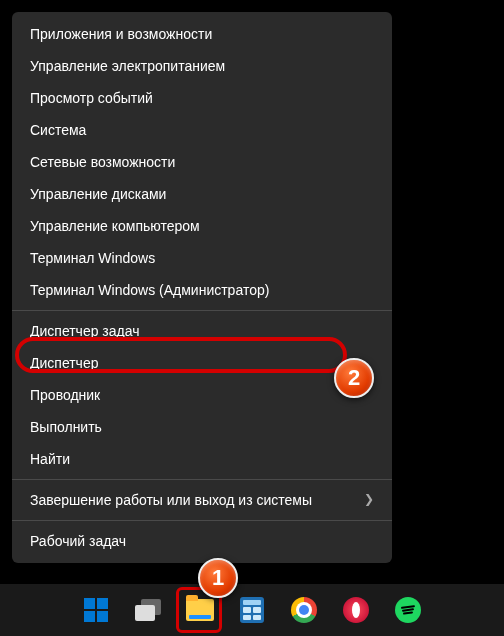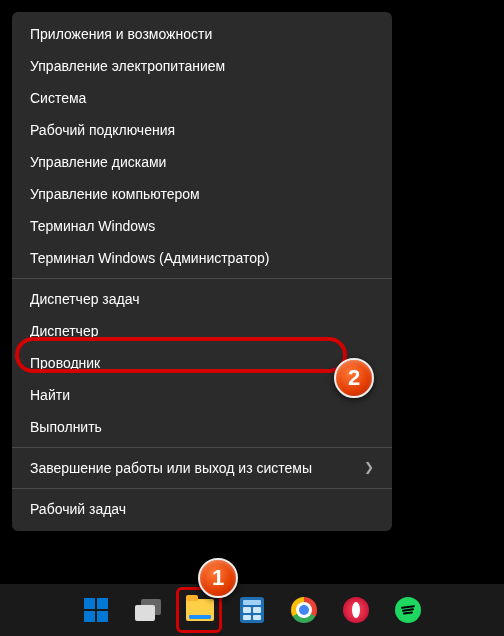--- a/index.html
+++ b/index.html
@@ -193,24 +193,27 @@
 <body>
 
 <div class="menu">
   <div class="menu-item">
       <span>Приложения и возможности</span>
     </div>
   <div class="menu-item">
       <span>Управление электропитанием</span>
     </div>
   <div class="menu-item">
+      <span>Просмотр событий</span>
+    </div>
+  <div class="menu-item">
       <span>Система</span>
     </div>
   <div class="menu-item">
-      <span>Рабочий подключения</span>
+      <span>Сетевые возможности</span>
     </div>
   <div class="menu-item">
       <span>Управление дисками</span>
     </div>
   <div class="menu-item">
       <span>Управление компьютером</span>
     </div>
   <div class="menu-item">
       <span>Терминал Windows</span>
     </div>
@@ -223,24 +226,24 @@
   <div class="menu-item">
       <span>Диспетчер задач</span>
     </div>
   <div class="menu-item">
       <span>Диспетчер</span>
     </div>
   <div class="menu-item">
       <span>Проводник</span>
     </div>
   <div class="menu-item">
+      <span>Выполнить</span>
+    </div>
+  <div class="menu-item">
       <span>Найти</span>
-    </div>
-  <div class="menu-item">
-      <span>Выполнить</span>
     </div>
 
   <div class="menu-sep"></div>
 
   <div class="menu-item">
     <span>Завершение работы или выход из системы</span>
     <span class="chevron">❯</span>
   </div>
 
   <div class="menu-sep"></div>

